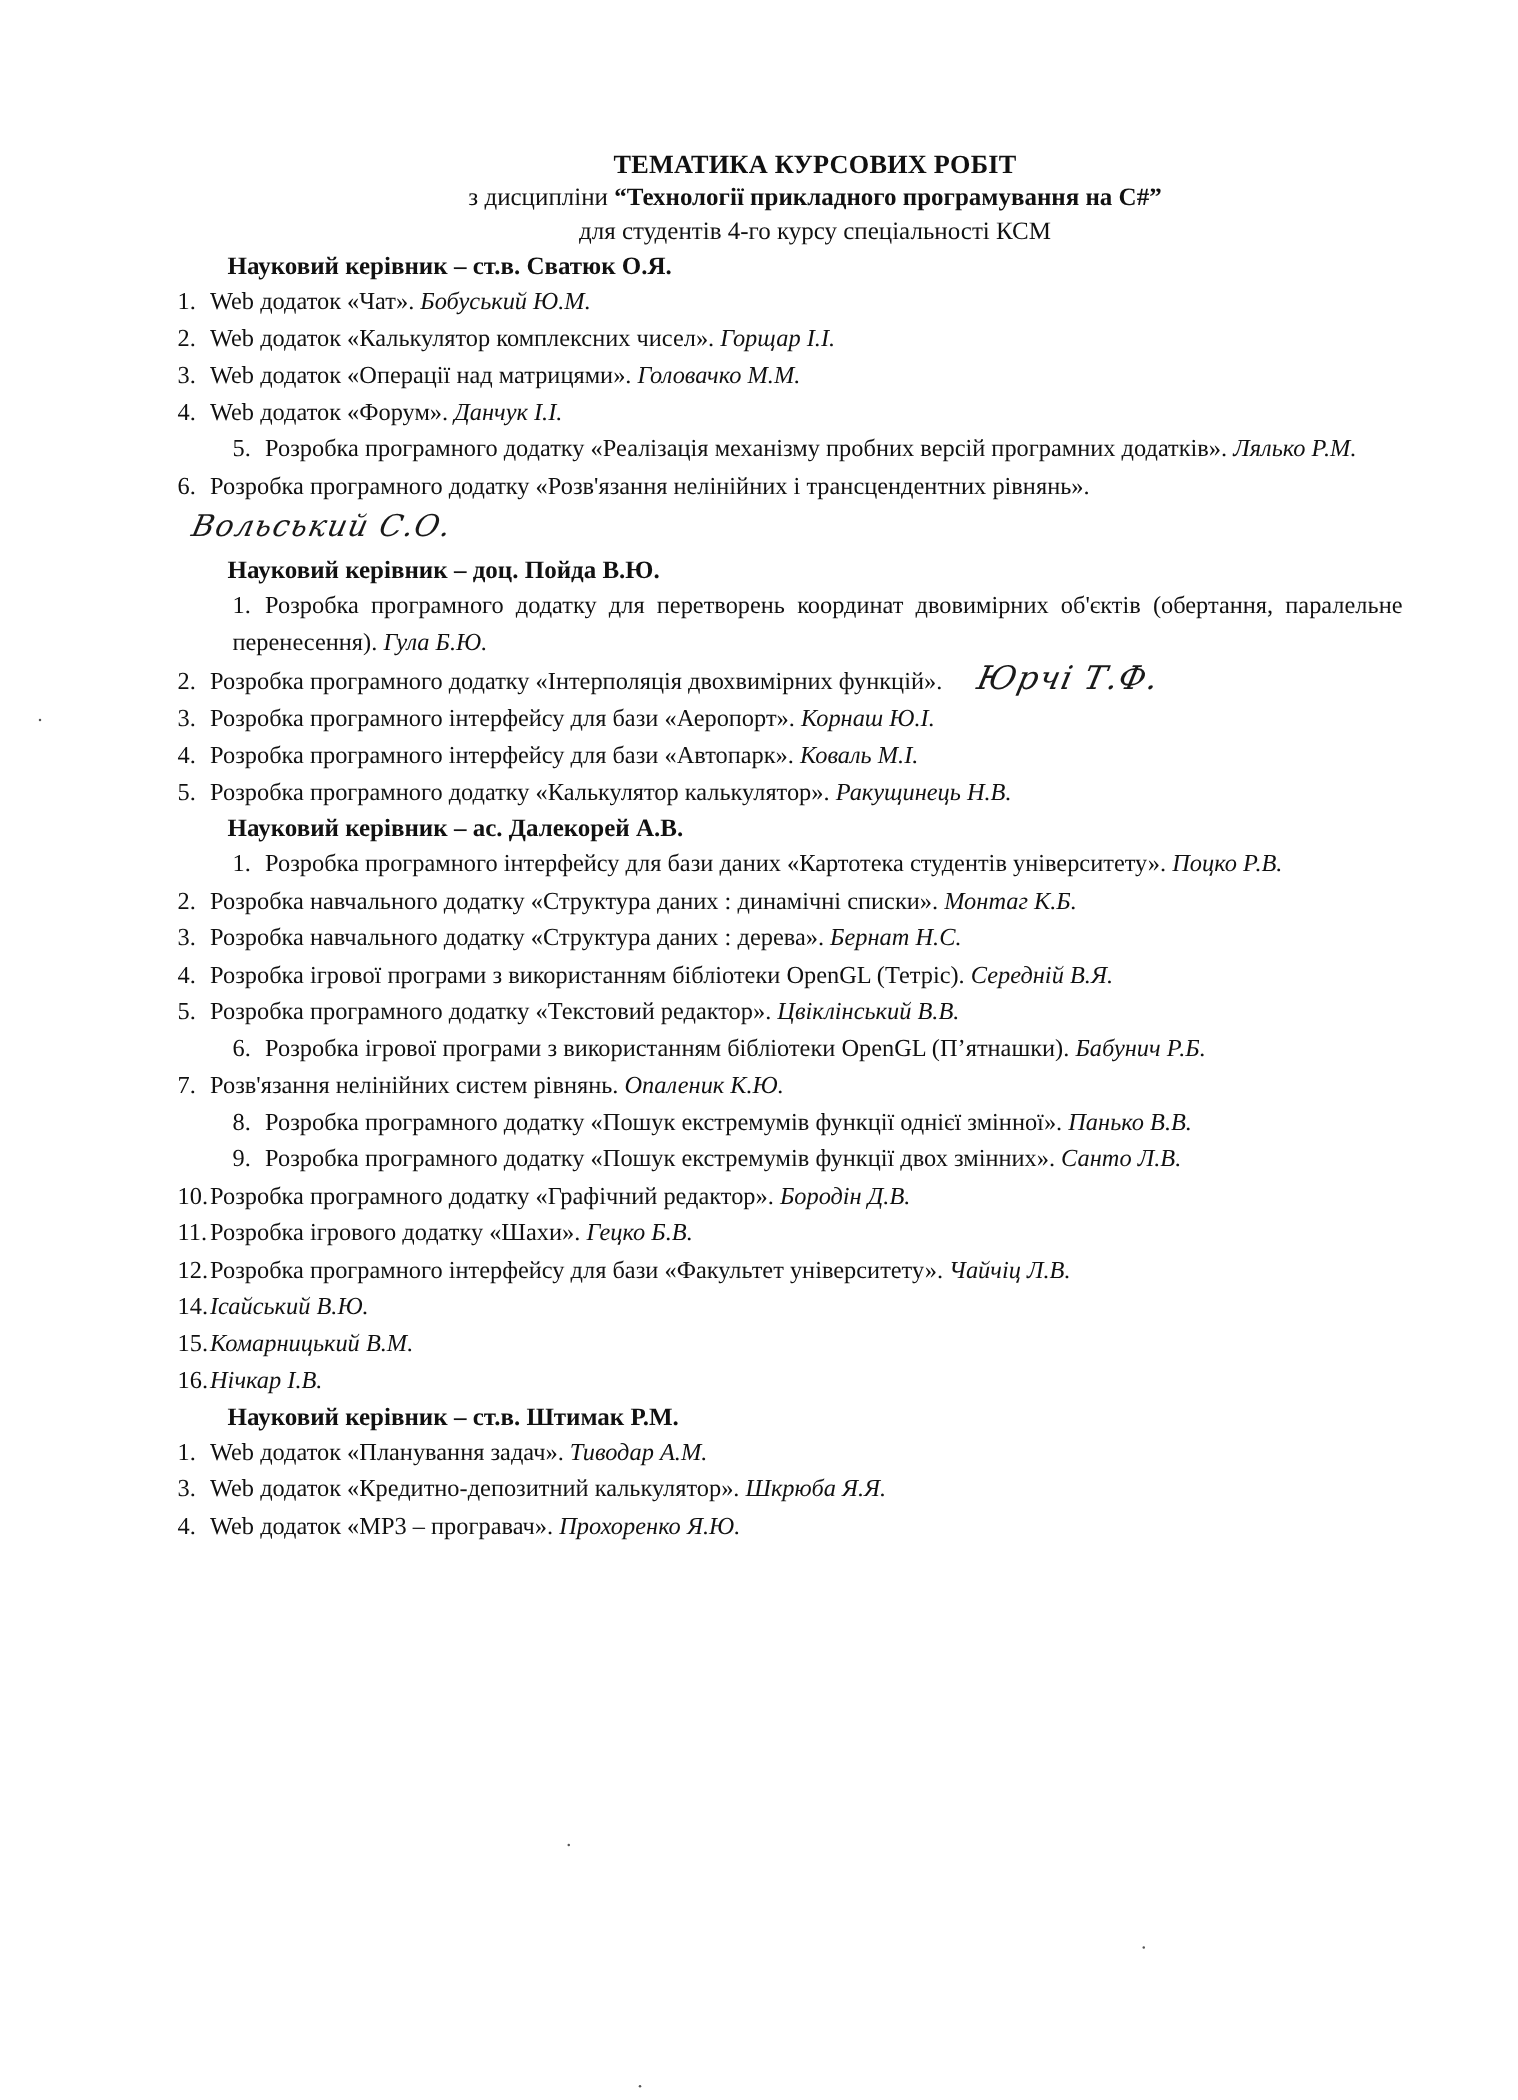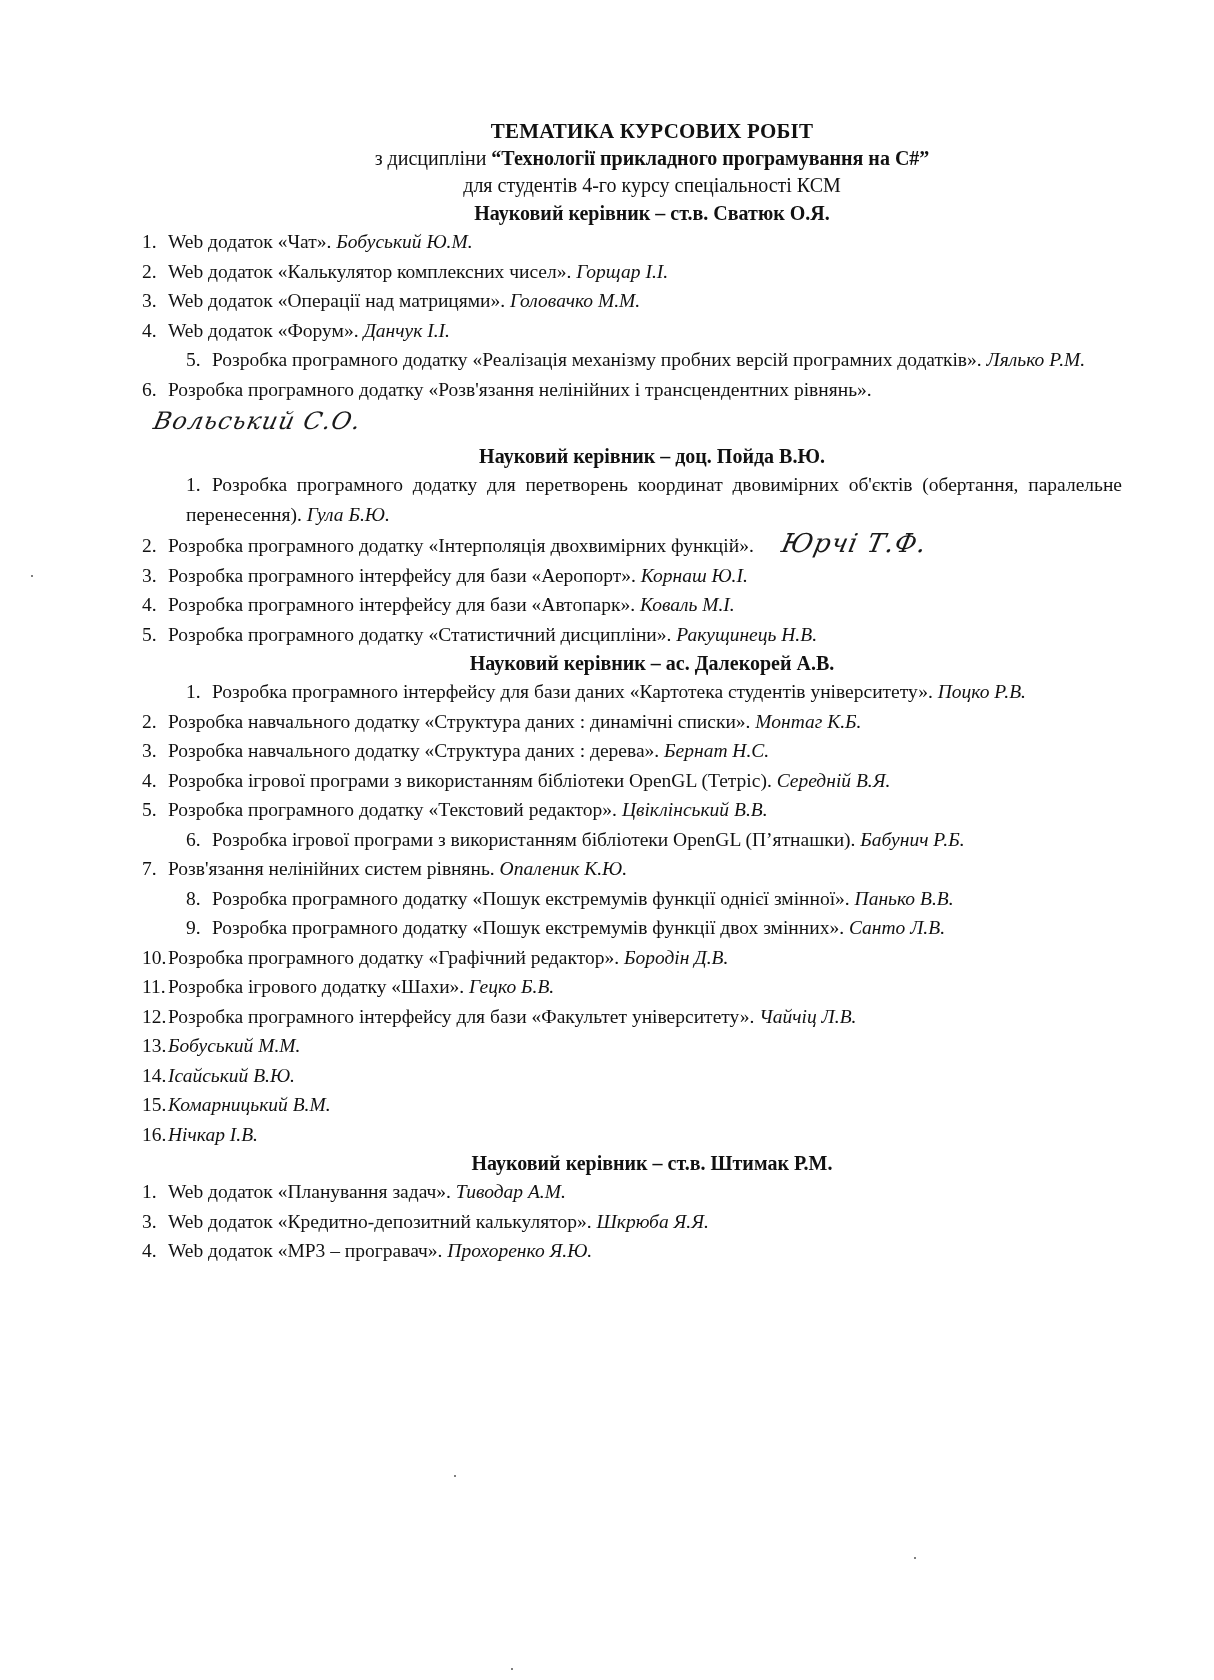--- a/index.html
+++ b/index.html
@@ -39,21 +39,20 @@
     .subtitle {
       text-align: center;
       font-size: 20px;
       line-height: 27px;
       margin-left: 40px;
     }
     .subtitle .disc {
       font-weight: bold;
     }
     .supervisor {
-      text-align: center;
       font-weight: bold;
       font-size: 20px;
       line-height: 28px;
       margin-left: 40px;
     }
     .item {
       font-size: 19.5px;
       line-height: 29.5px;
       text-align: justify;
       text-align-last: left;
@@ -111,36 +110,35 @@
     <div class="item"><span class="num">4.</span><span>Web додаток «Форум». </span><span class="student">Данчук І.І.</span></div>
     <div class="item wrap"><span class="num">5.</span><span>Розробка програмного додатку «Реалізація механізму пробних версій програмних додатків». </span><span class="student">Лялько Р.М.</span></div>
     <div class="item"><span class="num">6.</span><span>Розробка програмного додатку «Розв'язання нелінійних і трансцендентних рівнянь».</span></div>
     <div class="hw-line"><span class="handwritten" style="display:inline-block">Вольський С.О.</span></div>
 
     <div class="supervisor">Науковий керівник – доц. Пойда В.Ю.</div>
     <div class="item wrap"><span class="num">1.</span><span>Розробка програмного додатку для  перетворень координат двовимірних об'єктів (обертання, паралельне перенесення). </span><span class="student">Гула Б.Ю.</span></div>
     <div class="item"><span class="num">2.</span><span>Розробка програмного додатку «Інтерполяція двохвимірних функцій».</span><span class="handwritten hw-inline">Юрчі Т.Ф.</span></div>
     <div class="item"><span class="num">3.</span><span>Розробка програмного інтерфейсу для бази «Аеропорт». </span><span class="student">Корнаш Ю.І.</span></div>
     <div class="item"><span class="num">4.</span><span>Розробка програмного інтерфейсу для бази «Автопарк». </span><span class="student">Коваль М.І.</span></div>
-    <div class="item"><span class="num">5.</span><span>Розробка програмного додатку «Статистичний дисципліни». </span><span class="student">Ракущинець Н.В.</span></div>
+    <div class="item"><span class="num">5.</span><span>Розробка програмного додатку «Калькулятор калькулятор». </span><span class="student">Ракущинець Н.В.</span></div>
 
     <div class="supervisor">Науковий керівник – ас. Далекорей А.В.</div>
     <div class="item wrap"><span class="num">1.</span><span>Розробка програмного інтерфейсу для бази даних «Картотека студентів університету». </span><span class="student">Поцко Р.В.</span></div>
     <div class="item"><span class="num">2.</span><span>Розробка навчального додатку «Структура даних : динамічні списки». </span><span class="student">Монтаг К.Б.</span></div>
     <div class="item"><span class="num">3.</span><span>Розробка навчального додатку «Структура даних : дерева». </span><span class="student">Бернат Н.С.</span></div>
     <div class="item"><span class="num">4.</span><span>Розробка ігрової програми з використанням бібліотеки OpenGL (Тетріс). </span><span class="student">Середній В.Я.</span></div>
     <div class="item"><span class="num">5.</span><span>Розробка програмного додатку «Текстовий редактор». </span><span class="student">Цвіклінський В.В.</span></div>
     <div class="item wrap"><span class="num">6.</span><span>Розробка ігрової програми з використанням бібліотеки OpenGL (П’ятнашки). </span><span class="student">Бабунич Р.Б.</span></div>
     <div class="item"><span class="num">7.</span><span>Розв'язання нелінійних систем рівнянь. </span><span class="student">Опаленик К.Ю.</span></div>
     <div class="item wrap"><span class="num">8.</span><span>Розробка програмного додатку «Пошук екстремумів функції однієї змінної». </span><span class="student">Панько В.В.</span></div>
     <div class="item wrap"><span class="num">9.</span><span>Розробка програмного додатку «Пошук екстремумів функції двох змінних». </span><span class="student">Санто Л.В.</span></div>
     <div class="item"><span class="num">10.</span><span>Розробка програмного додатку «Графічний редактор». </span><span class="student">Бородін Д.В.</span></div>
     <div class="item"><span class="num">11.</span><span>Розробка ігрового додатку «Шахи». </span><span class="student">Гецко Б.В.</span></div>
     <div class="item"><span class="num">12.</span><span>Розробка програмного інтерфейсу для бази «Факультет університету». </span><span class="student">Чайчіц Л.В.</span></div>
-    <div class="item"><span class="num">13.</span><span class="student">Бобуський М.М.</span></div>
     <div class="item"><span class="num">14.</span><span class="student">Ісайський В.Ю.</span></div>
     <div class="item"><span class="num">15.</span><span class="student">Комарницький В.М.</span></div>
     <div class="item"><span class="num">16.</span><span class="student">Нічкар І.В.</span></div>
 
     <div class="supervisor">Науковий керівник – ст.в. Штимак Р.М.</div>
     <div class="item"><span class="num">1.</span><span>Web додаток «Планування задач». </span><span class="student">Тиводар А.М.</span></div>
     <div class="item"><span class="num">3.</span><span>Web додаток «Кредитно-депозитний калькулятор». </span><span class="student">Шкрюба Я.Я.</span></div>
     <div class="item"><span class="num">4.</span><span>Web додаток «MP3 – програвач». </span><span class="student">Прохоренко Я.Ю.</span></div>
 
   </div>

